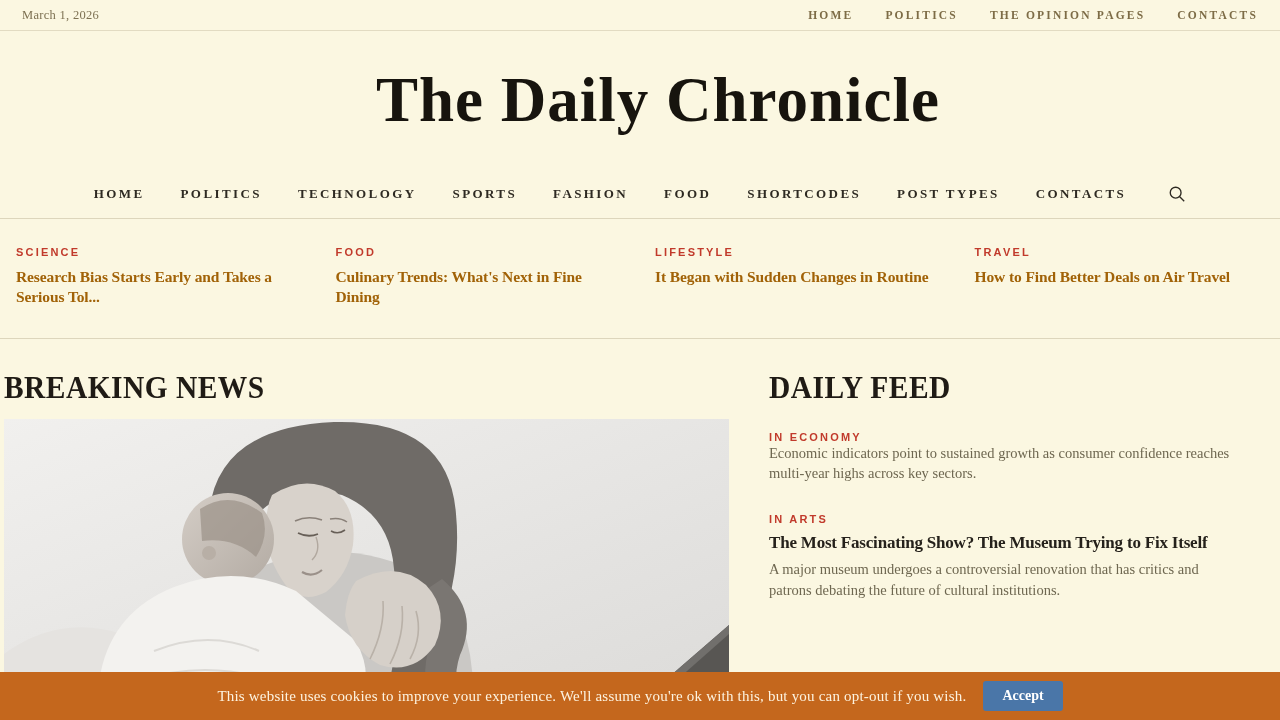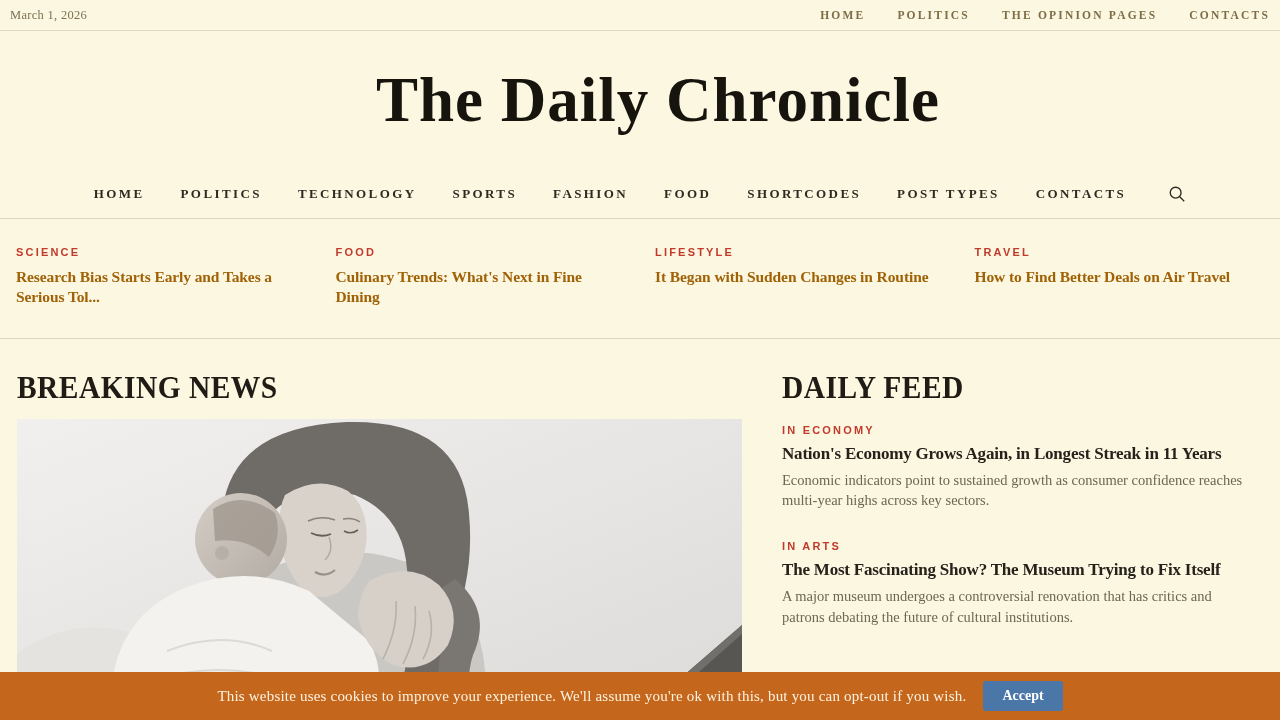--- a/index.html
+++ b/index.html
@@ -9,21 +9,21 @@
     font-family: "Liberation Serif", serif;
     color: #25211b;
     position: relative;
   }
   a { text-decoration: none; color: inherit; cursor: pointer; }
 
   
   .topbar {
     height: 31px;
     display: flex; align-items: center; justify-content: space-between;
-    padding: 0 10px;
+    padding: 0 22px;
     border-bottom: 1px solid #e2dbc2;
   }
   .topbar .date { font-size: 12.5px; color: #7d7152; letter-spacing: .3px; }
   .topnav { display: flex; gap: 32px; }
   .topnav a {
     font-size: 11.5px; font-weight: bold; letter-spacing: 2.2px;
     color: #7d6c46; text-transform: uppercase;
   }
 
   
@@ -63,38 +63,38 @@
   }
   .card-title {
     margin-top: 9px; font-size: 15.5px; font-weight: bold;
     line-height: 1.32; color: #a16207; letter-spacing: -0.1px;
     cursor: pointer;
   }
 
   
   .content {
     display: grid; grid-template-columns: 725px 1fr; gap: 40px;
-    padding: 0 17px;
+    padding: 0 4px;
   }
   .section-heading {
     display: inline-block;
     margin-top: 31px;
     font-size: 31px; font-weight: bold; color: #1f1b15;
     letter-spacing: .5px;
     transform: scaleX(.95); transform-origin: left;
     white-space: nowrap;
   }
   .photo {
     margin-top: 13px; width: 725px; height: 290px;
     overflow: hidden; background: #e7e6e4;
   }
   .photo svg { display: block; }
 
   .feed-item { max-width: 475px; }
-  .feed-item.first { margin-top: 18px; }
+  .feed-item.first { margin-top: 25px; }
   .feed-item.second { margin-top: 29px; }
   .feed-title {
     margin: 8px 0 6px; font-size: 17px; font-weight: bold;
     color: #25211b; white-space: nowrap; letter-spacing: -0.2px;
     cursor: pointer;
   }
   .feed-excerpt {
     font-size: 14.5px; line-height: 1.42; color: #6e6750;
   }
 
@@ -220,21 +220,20 @@
         <path d="M628,290 L725,206 L725,215 L640,290 Z" fill="#716f6c"></path>
       </svg>
     </div>
   </section>
 
   <aside>
     <h2 class="section-heading">DAILY FEED</h2>
 
     <article class="feed-item first">
       <div class="kicker">IN ECONOMY</div>
-      <h3 class="feed-title">Nation's Economy Grows Again, in Longest Streak in 11 Years</h3>
       <p class="feed-excerpt">Economic indicators point to sustained growth as consumer confidence reaches multi-year highs across key sectors.</p>
     </article>
 
     <article class="feed-item second">
       <div class="kicker">IN ARTS</div>
       <h3 class="feed-title">The Most Fascinating Show? The Museum Trying to Fix Itself</h3>
       <p class="feed-excerpt">A major museum undergoes a controversial renovation that has critics and patrons debating the future of cultural institutions.</p>
     </article>
   </aside>
 

